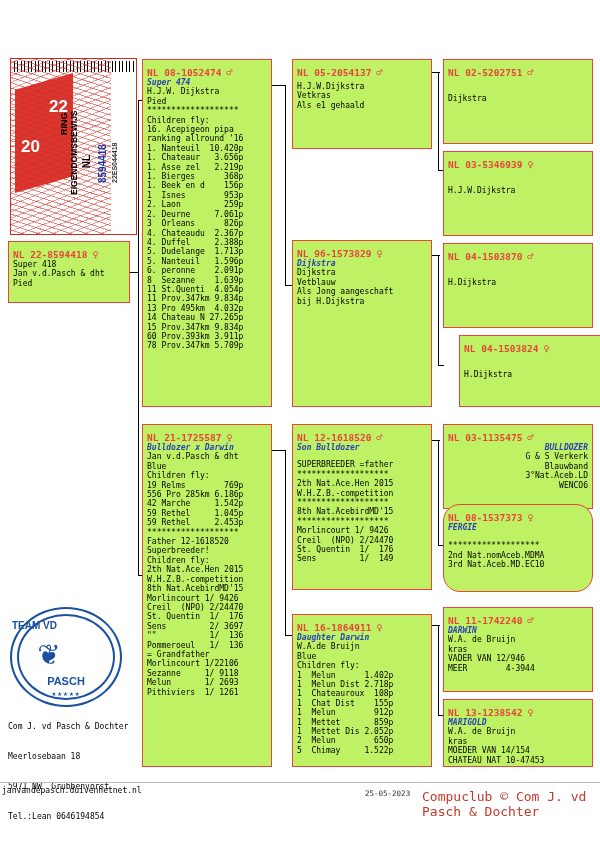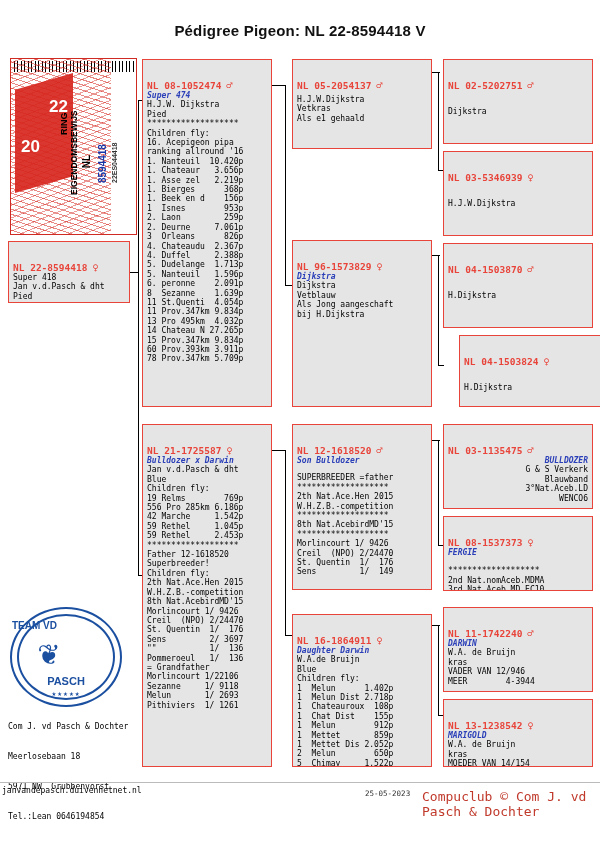--- a/index.html
+++ b/index.html
@@ -15,23 +15,23 @@
 
   .title{
     position:absolute;top:22px;left:0;width:600px;text-align:center;
     font-family:"Liberation Sans", sans-serif;
     font-size:15px;font-weight:bold;color:#111;letter-spacing:.2px;
   }
 
   .box{
     position:absolute;
     border:1.6px solid #000;
-    background:#e5e5e5;
+    background:#bef264;
     box-sizing:border-box;
-    padding:20px 4px;
+    padding:7px 4px;
     overflow:hidden;
   }
   .box.red{border-color:#e8443a;}
   .hdr{
     font-family:"DejaVu Sans Mono", monospace;
     font-size:9.5px;font-weight:bold;
     display:flex;align-items:center;gap:5px;
     white-space:nowrap;
   }
   .hdr.red{color:#e8443a;}
@@ -130,21 +130,20 @@
   }
   .sep{
     position:absolute;left:0;top:782px;width:600px;height:1px;background:#bbb;
   }
 </style>
 </head>
 <body>
 
 <div class="page">
 
-  <div class="title">Pédigree Pigeon: NL  22-8594418 V</div>
 
   <div class="stamp">
     <div class="barcode"></div>
     <div class="swirl"></div>
     <div class="redblock"></div>
     <div class="yearbox">
       <span class="y20">20</span>
       <span class="y22">22</span>
     </div>
     <div class="vert eigen">EIGENDOMSBEWIJS</div>
@@ -357,21 +356,21 @@
       <span>NL  03-1135475</span>
       <span class="sex m">♂</span>
     </div>
     <div class="line blue ital bold">BULLDOZER</div>
     <div class="line">G &amp; S Verkerk</div>
     <div class="line">Blauwband</div>
     <div class="line">3°Nat.Aceb.LD</div>
     <div class="line">WENCO6</div>
   </div>
 
-  <div class="box red" style="left:443px;top:516px;width:150px;height:75px;">
+  <div class="box red" style="left:443px;top:504px;width:150px;height:88px;border-radius:17px;">
     <div class="hdr red">
       <span>NL  08-1537373</span>
       <span class="sex f">♀</span>
     </div>
     <div class="line blue ital bold">FERGIE</div>
     <div class="line" style="margin-top:9px;">*******************</div>
     <div class="line">2nd Nat.nomAceb.MDMA</div>
     <div class="line">3rd Nat.Aceb.MD.EC10</div>
   </div>
 

